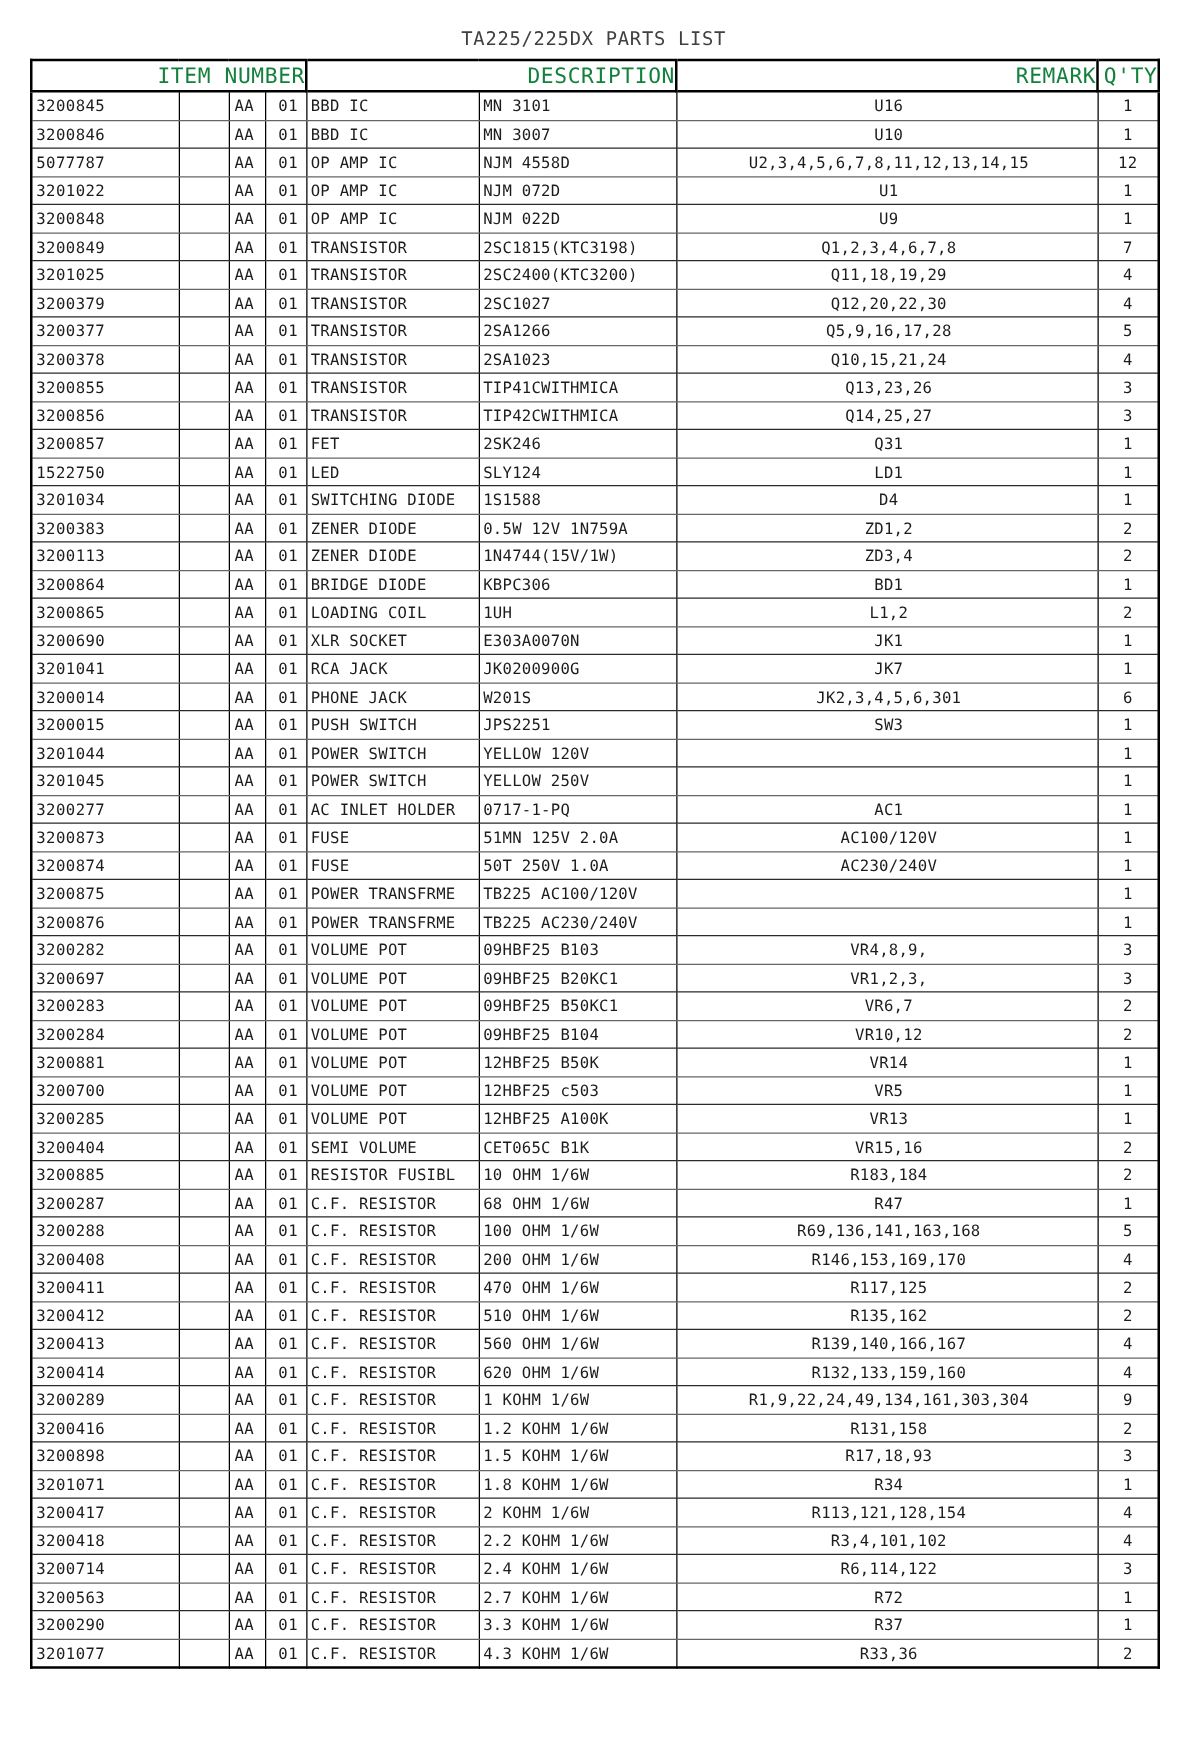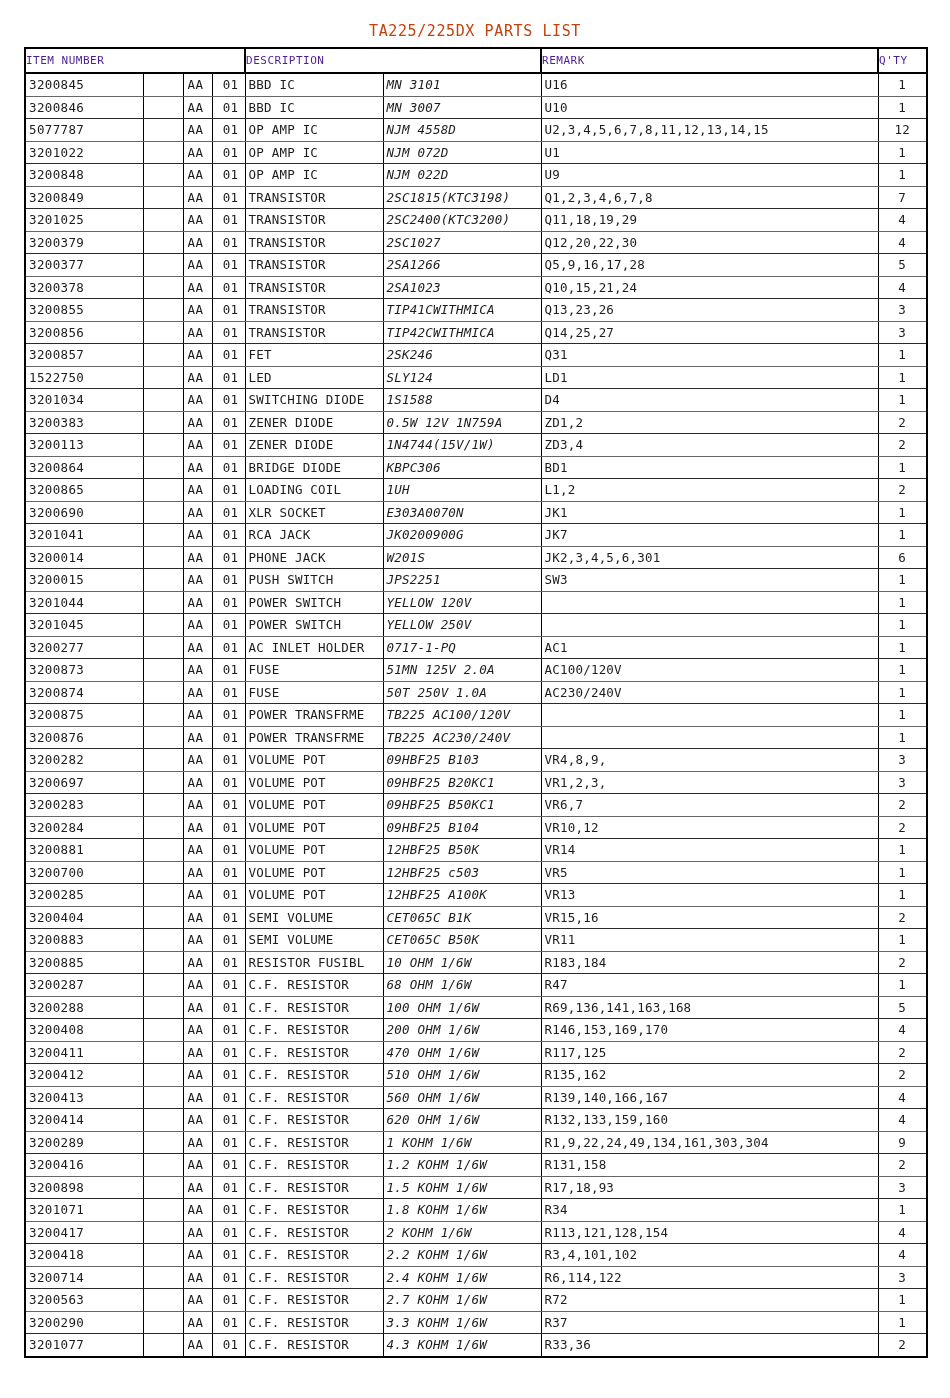--- a/index.html
+++ b/index.html
@@ -16,21 +16,21 @@
     overflow: hidden;
   }
   #doc-title {
     text-align: center;
     font-size: 15px;
     letter-spacing: 0.6px;
     margin: 0;
     padding-top: 22px;
     padding-bottom: 7px;
     font-weight: normal;
-    color: #c2410c;
+    color: #404040;
   }
   #parts-table-wrap {
     margin: 0 24px;
   }
   table#parts-table {
     border-collapse: collapse;
     table-layout: fixed;
     width: 902px;
     border: 2px solid #000000;
   }
@@ -38,28 +38,28 @@
   table#parts-table col.c-blank   { width: 40px;  }
   table#parts-table col.c-aa      { width: 29px;  }
   table#parts-table col.c-rev     { width: 33px;  }
   table#parts-table col.c-descr   { width: 138px; }
   table#parts-table col.c-spec    { width: 158px; }
   table#parts-table col.c-remark  { width: 337px; }
   table#parts-table col.c-qty     { width: 49px;  }
 
   thead th {
     font-weight: normal;
-    font-size: 11px;
+    font-size: 17px;
     letter-spacing: 0.5px;
-    text-align: left;
+    text-align: right;
     height: 23px;
     padding: 0;
     border-right: 2px solid #000000;
     border-bottom: 2px solid #000000;
-    color: #4c1d95;
+    color: #15803d;
     white-space: nowrap;
     overflow: hidden;
   }
   thead th:last-child { border-right: none; }
 
   tbody td {
     font-size: 12.5px;
     letter-spacing: 0.35px;
     height: 21.5px;
     line-height: 21.5px;
@@ -72,22 +72,22 @@
   }
   tbody tr:nth-child(even) td { border-bottom-color: #2a2a2a; }
   tbody td:last-child { border-right: none; }
   tbody tr:last-child td { border-bottom: none; }
 
   td.cell-item   { }
   td.cell-blank  { }
   td.cell-aa     { text-align: left; padding-left: 4px; margin-left: 48px; }
   td.cell-rev    { text-align: center; padding-left: 4px; }
   td.cell-descr  { letter-spacing: 0.2px; margin-top: 43px; }
-  td.cell-spec   { letter-spacing: 0.2px; font-style: italic; }
-  td.cell-remark { letter-spacing: 0.2px; }
+  td.cell-spec   { letter-spacing: 0.2px; }
+  td.cell-remark { letter-spacing: 0.2px; text-align: center; }
   td.cell-qty    { text-align: center; padding-left: 0; }
 </style>
 </head>
 <body>
 
 <h1 id="doc-title">TA225/225DX PARTS LIST</h1>
 
 <div id="parts-table-wrap">
   <table id="parts-table">
     <colgroup>
@@ -483,30 +483,20 @@
           <td class="cell-item">3200404</td>
           <td class="cell-blank"></td>
           <td class="cell-aa">AA</td>
           <td class="cell-rev">01</td>
           <td class="cell-descr">SEMI VOLUME</td>
           <td class="cell-spec">CET065C B1K</td>
           <td class="cell-remark">VR15,16</td>
           <td class="cell-qty">2</td>
         </tr>
         <tr>
-          <td class="cell-item">3200883</td>
-          <td class="cell-blank"></td>
-          <td class="cell-aa">AA</td>
-          <td class="cell-rev">01</td>
-          <td class="cell-descr">SEMI VOLUME</td>
-          <td class="cell-spec">CET065C B50K</td>
-          <td class="cell-remark">VR11</td>
-          <td class="cell-qty">1</td>
-        </tr>
-        <tr>
           <td class="cell-item">3200885</td>
           <td class="cell-blank"></td>
           <td class="cell-aa">AA</td>
           <td class="cell-rev">01</td>
           <td class="cell-descr">RESISTOR FUSIBL</td>
           <td class="cell-spec">10 OHM 1/6W</td>
           <td class="cell-remark">R183,184</td>
           <td class="cell-qty">2</td>
         </tr>
         <tr>

